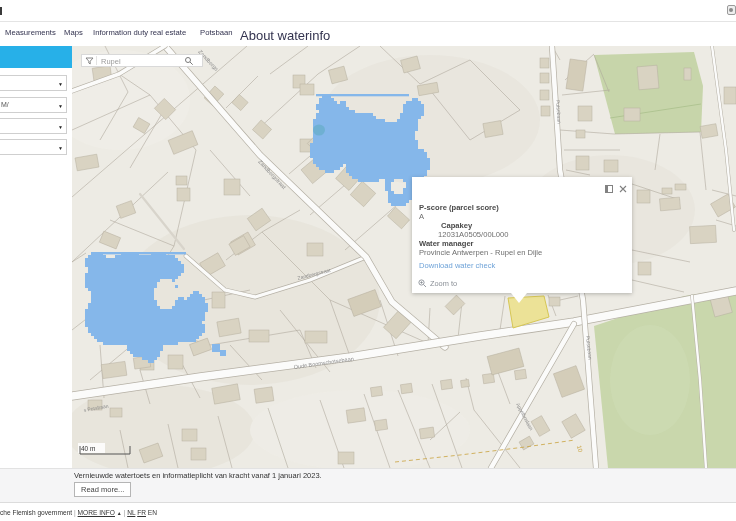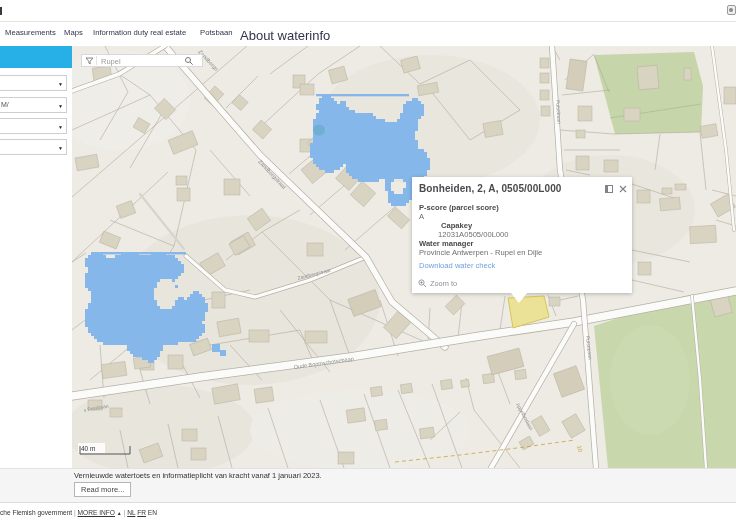--- a/index.html
+++ b/index.html
@@ -272,21 +272,20 @@
     </svg>
 <div class="abs" style="left:96px;top:56px;width:1px;height:9px;background:#e3e3e3"></div>
 <div class="abs" style="left:101px;top:56.5px;font-size:7.5px;color:#9c9c9c">Rupel</div>
 <svg class="abs" style="left:184px;top:56px" width="10" height="10" viewBox="0 0 10 10">
       <circle cx="4" cy="4" r="2.5" fill="none" stroke="#7a7a7a" stroke-width="1"></circle>
       <path d="M6 6L8.7 8.7" stroke="#7a7a7a" stroke-width="1"></path>
     </svg>
 
 <div class="abs" style="left:412px;top:177px;width:220px;height:116px;background:#fff;box-shadow:0 1px 4px rgba(0,0,0,0.25)"></div>
 <div class="abs" style="left:511px;top:293px;width:0;height:0;border-left:8px solid transparent;border-right:8px solid transparent;border-top:10px solid #fff"></div>
-<div class="abs" style="left:419px;top:183px;font-size:10px;font-weight:bold;color:#4a4a4a;letter-spacing:0.1px">Bonheiden, 2, A, 0505/00L000</div>
 <svg class="abs" style="left:605px;top:185px" width="8" height="8" viewBox="0 0 8 8">
       <rect x="0.5" y="0.5" width="7" height="7" fill="none" stroke="#828282" stroke-width="1"></rect>
       <rect x="1" y="1" width="2" height="6" fill="#828282"></rect>
     </svg>
 <svg class="abs" style="left:619px;top:185px" width="8" height="8" viewBox="0 0 8 8">
       <path d="M1 1L7 7M7 1L1 7" stroke="#808080" stroke-width="1.1"></path>
     </svg>
 <div class="abs" style="left:419px;top:203px;font-size:7.6px;font-weight:bold;color:#4a4a4a">P-score (parcel score)</div>
 <div class="abs" style="left:419px;top:211.5px;font-size:7.6px;color:#6e6e6e">A</div>
 <div class="abs" style="left:441px;top:221px;font-size:7.6px;font-weight:bold;color:#4a4a4a">Capakey</div>

